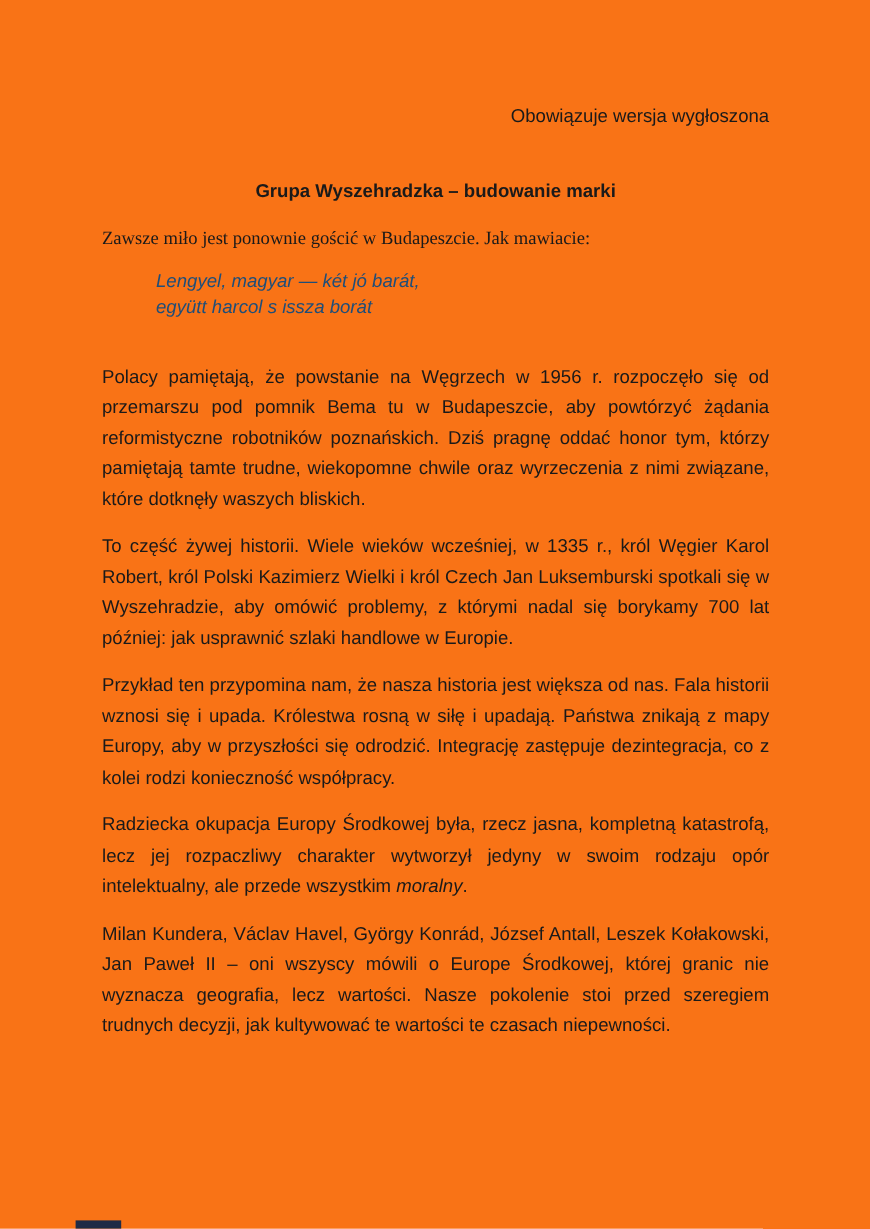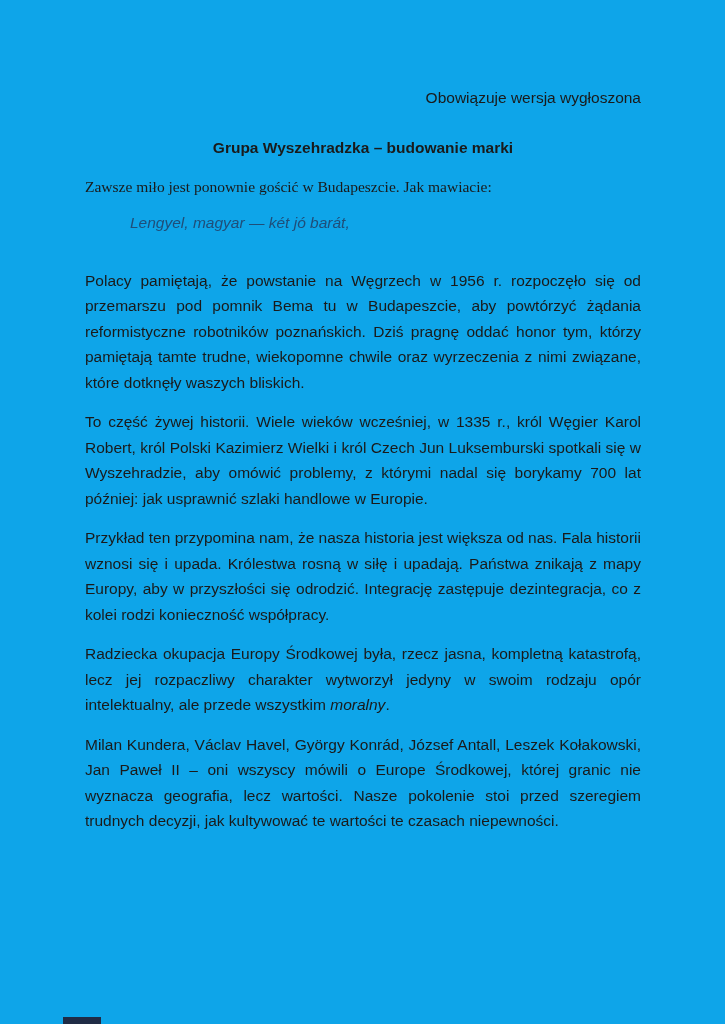--- a/index.html
+++ b/index.html
@@ -13,29 +13,29 @@
     position: relative;
     overflow: hidden;
     font-family: "Liberation Sans", sans-serif;
     color: #1a1a1a;
   }
   .page {
     box-sizing: border-box;
     width: 725px;
     height: 1024px;
     padding: 88px 84px 0 85px;
-    background: #0ea5e9;
+    background: #f97316;
   }
   .header-note {
     text-align: right;
     font-size: 15.5px;
     line-height: 20px;
   }
   .doc-title {
-    margin: 30px 0 16px 0;
+    margin: 42px 0 16px 0;
     text-align: center;
     font-size: 15.5px;
     font-weight: bold;
     line-height: 20px;
   }
   p.body-par {
     margin: 0 0 14px 0;
     font-size: 15.5px;
     line-height: 25.5px;
     text-align: justify;
@@ -70,26 +70,27 @@
 <div class="page">
 
   <div class="header-note">Obowiązuje wersja wygłoszona</div>
 
   <h1 class="doc-title">Grupa Wyszehradzka – budowanie marki</h1>
 
   <p class="intro-par">Zawsze miło jest ponownie gościć w Budapeszcie. Jak mawiacie:</p>
 
   <div class="quote-block" style="color: rgb(31, 78, 121);">
     <div>Lengyel, magyar — két jó barát,</div>
+    <div>együtt harcol s issza borát</div>
   </div>
 
 
   <p class="body-par">Polacy pamiętają, że powstanie na Węgrzech w 1956 r. rozpoczęło się od przemarszu pod pomnik Bema tu w Budapeszcie, aby powtórzyć żądania reformistyczne robotników poznańskich. Dziś pragnę oddać honor tym, którzy pamiętają tamte trudne, wiekopomne chwile oraz wyrzeczenia z nimi związane, które dotknęły waszych bliskich.</p>
 
-  <p class="body-par">To część żywej historii. Wiele wieków wcześniej, w 1335 r., król Węgier Karol Robert, król Polski Kazimierz Wielki i król Czech Jun Luksemburski spotkali się w Wyszehradzie, aby omówić problemy, z którymi nadal się borykamy 700 lat później: jak usprawnić szlaki handlowe w Europie.</p>
+  <p class="body-par">To część żywej historii. Wiele wieków wcześniej, w 1335 r., król Węgier Karol Robert, król Polski Kazimierz Wielki i król Czech Jan Luksemburski spotkali się w Wyszehradzie, aby omówić problemy, z którymi nadal się borykamy 700 lat później: jak usprawnić szlaki handlowe w Europie.</p>
 
   <p class="body-par">Przykład ten przypomina nam, że nasza historia jest większa od nas. Fala historii wznosi się i upada. Królestwa rosną w siłę i upadają. Państwa znikają z mapy Europy, aby w przyszłości się odrodzić. Integrację zastępuje dezintegracja, co z kolei rodzi konieczność współpracy.</p>
 
 
   <p class="body-par"><span>Radziecka okupacja Europy Środkowej była, rzecz jasna, kompletną katastrofą, lecz jej rozpaczliwy charakter wytworzył jedyny w swoim rodzaju opór intelektualny, ale przede wszystkim </span><em class="inline-italic">moralny</em><span>.</span></p>
 
   <p class="body-par">Milan Kundera, Václav Havel, György Konrád, József Antall, Leszek Kołakowski, Jan Paweł II – oni wszyscy mówili o Europe Środkowej, której granic nie wyznacza geografia, lecz wartości. Nasze pokolenie stoi przed szeregiem trudnych decyzji, jak kultywować te wartości te czasach niepewności.</p>
 
 </div>
 

